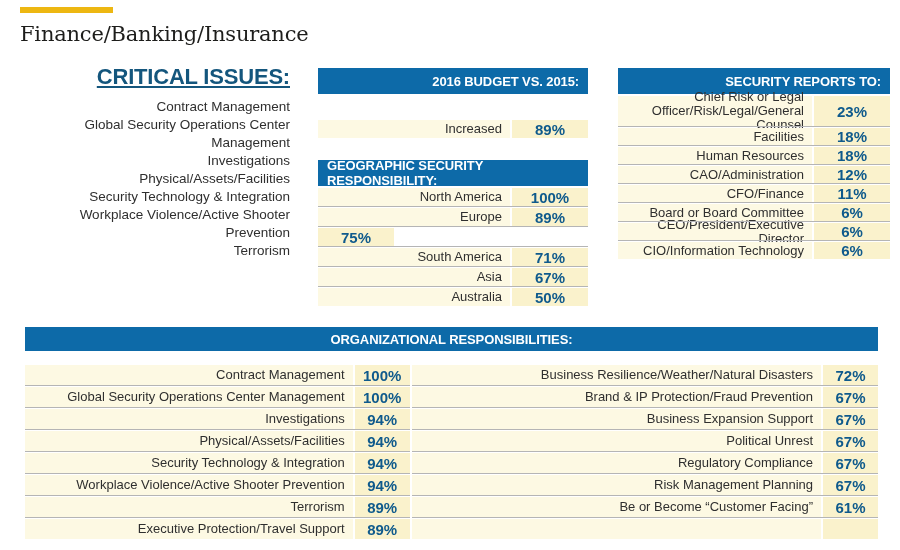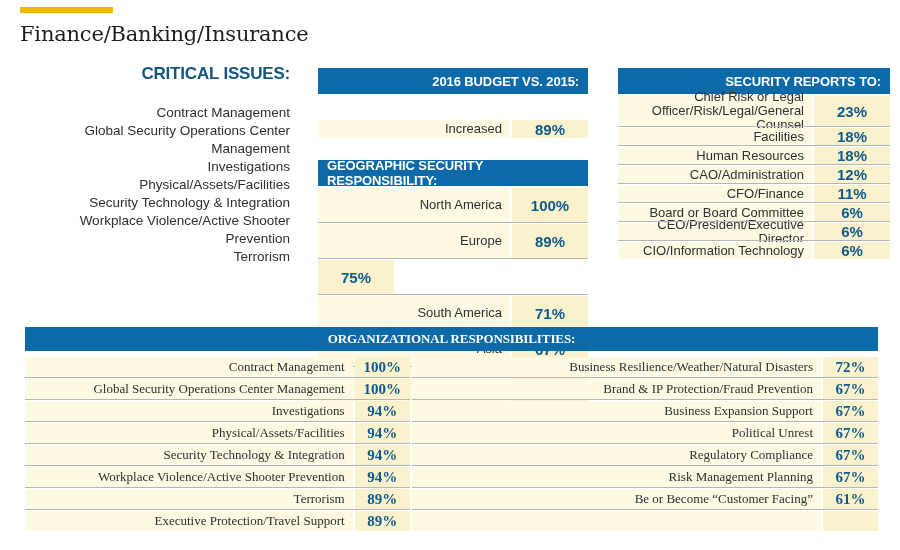--- a/index.html
+++ b/index.html
@@ -18,22 +18,22 @@
     font-family:"Liberation Sans",sans-serif;overflow:hidden;
   }
   .accent-bar{position:absolute;left:20px;top:7px;width:93px;height:6px;background:var(--accent-bar);}
   .page-title{
     position:absolute;left:20px;top:22px;
     font-family:"DejaVu Serif",serif;font-weight:400;font-size:21px;
     letter-spacing:-0.2px;color:#1d1d1b;white-space:nowrap;
   }
   .critical{position:absolute;left:18px;top:64px;width:272px;text-align:right;}
   .critical .heading{
-    font-size:17px;font-weight:700;color:var(--issues-heading);
-    letter-spacing:-0.2px;margin-bottom:20px;
+    font-size:22px;font-weight:700;color:var(--issues-heading);
+    letter-spacing:-0.2px;margin-bottom:8px;text-decoration:underline;
   }
   .critical .item{font-size:13.5px;line-height:18px;color:var(--body-text);}
 
   .stable{position:absolute;display:flex;flex-direction:column;row-gap:2px;justify-content:space-between;}
   .thead{
     background:var(--header-bg);color:#ffffff;font-weight:700;font-size:13px;
     display:flex;align-items:center;justify-content:flex-end;
     padding:0 9px;letter-spacing:-0.1px;height:26px;box-sizing:border-box;
   }
   .thead.center{justify-content:center;height:24px;}
@@ -48,21 +48,21 @@
   }
   .val{
     background:var(--value-bg);justify-content:center;
     font-weight:700;font-size:15px;color:var(--value-text);
   }
   .w270{left:318px;width:270px;}
   .w270 .val{width:76px;}
   .budget{top:68px;}
   .budget .srow{height:18px;margin-top:24px;}
   .geo{top:160px;}
-  .geo .srow{height:34px;}
+  .geo .srow{height:18px;}
   .reports{left:618px;top:68px;width:272px;}
   .reports .val{width:76px;}
   .reports .srow{height:17px;}
   .reports .srow.tall{height:30px;}
   .org{left:25px;top:327px;width:853px;}
   .org-body{display:flex;column-gap:2px;margin-top:2px;}
   .org-col{display:flex;flex-direction:column;row-gap:2px;}
   .org-col.left{width:424px;}
   .org-col.right{width:514px;}
   .org-col .srow{height:20px;}
@@ -155,21 +155,21 @@
     <div class="srow hl">
       <div class="cell lbl">CEO/President/Executive Director</div>
       <div class="cell val">6%</div>
     </div>
     <div class="srow hl">
       <div class="cell lbl">CIO/Information Technology</div>
       <div class="cell val">6%</div>
     </div>
   </div>
 
-  <div class="stable org" style="row-gap:4px;font-family:Liberation Serif, serif;">
+  <div class="stable org" style="row-gap:12px;">
     <div class="thead center">ORGANIZATIONAL RESPONSIBILITIES:</div>
     <div class="org-body">
       <div class="org-col left">
         <div class="srow">
           <div class="cell lbl">Contract Management</div>
           <div class="cell val">100%</div>
         </div>
         <div class="srow hl">
           <div class="cell lbl">Global Security Operations Center Management</div>
           <div class="cell val">100%</div>

